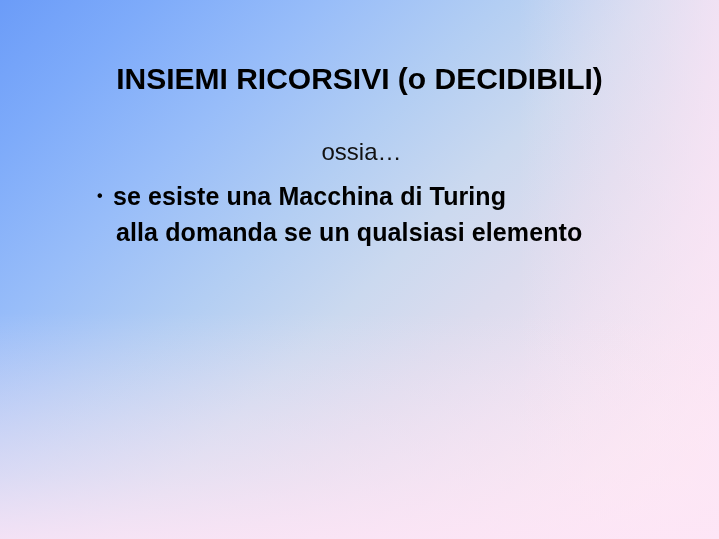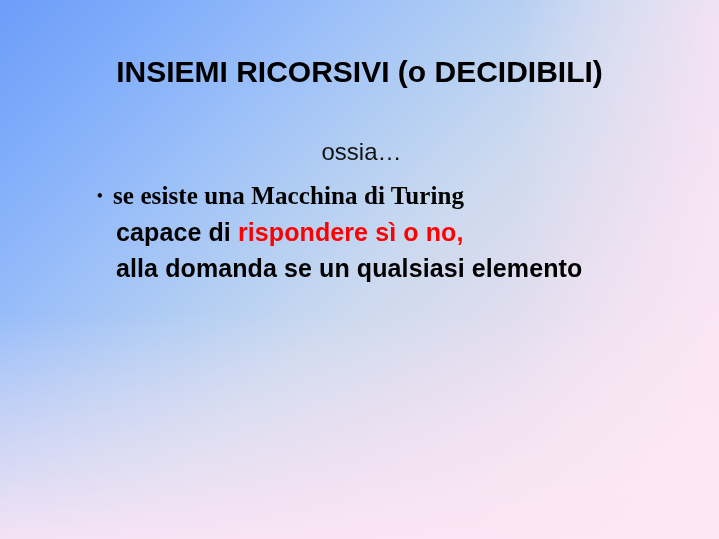--- a/index.html
+++ b/index.html
@@ -49,21 +49,21 @@
   #content {
     position: relative;
     z-index: 2;
     width: 719px;
     height: 539px;
   }
 
   .slide-title {
     position: absolute;
     left: 0;
-    top: 55px;
+    top: 62px;
     width: 719px;
     text-align: center;
     font-size: 30px;
     font-weight: bold;
     color: #000000;
     letter-spacing: 0px;
     white-space: nowrap;
   }
 
   .subtitle {
@@ -91,21 +91,20 @@
     font-weight: bold;
     color: #000000;
     line-height: 36px;
     height: 36px;
     white-space: nowrap;
     letter-spacing: 0.1px;
   }
 
   .body-line.first-line {
     text-indent: 0;
-    font-family: Liberation Serif, serif;
   }
 
   .bullet-dot {
     display: inline-block;
     font-size: 16px;
     font-weight: bold;
     line-height: 36px;
     vertical-align: top;
     width: 16px;
     color: #000000;
@@ -139,23 +138,20 @@
     <div class="slide-title">INSIEMI RICORSIVI (o DECIDIBILI)</div>
 
     <div class="subtitle">ossia…</div>
 
     <div class="body-block">
 
       <div class="body-line first-line">
         <span class="bullet-dot">•</span><span>se esiste una Macchina di Turing</span>
       </div>
 
-      <div class="body-line line-indent-2">
-        <span class="indent"></span><span>capace di </span><span class="red">rispondere sì o no,</span>
-      </div>
 
 
       <div class="body-line line-indent-2">
         <span class="indent"></span><span>alla domanda se un qualsiasi elemento</span>
       </div>
 
 
     </div>
 
   </div>

